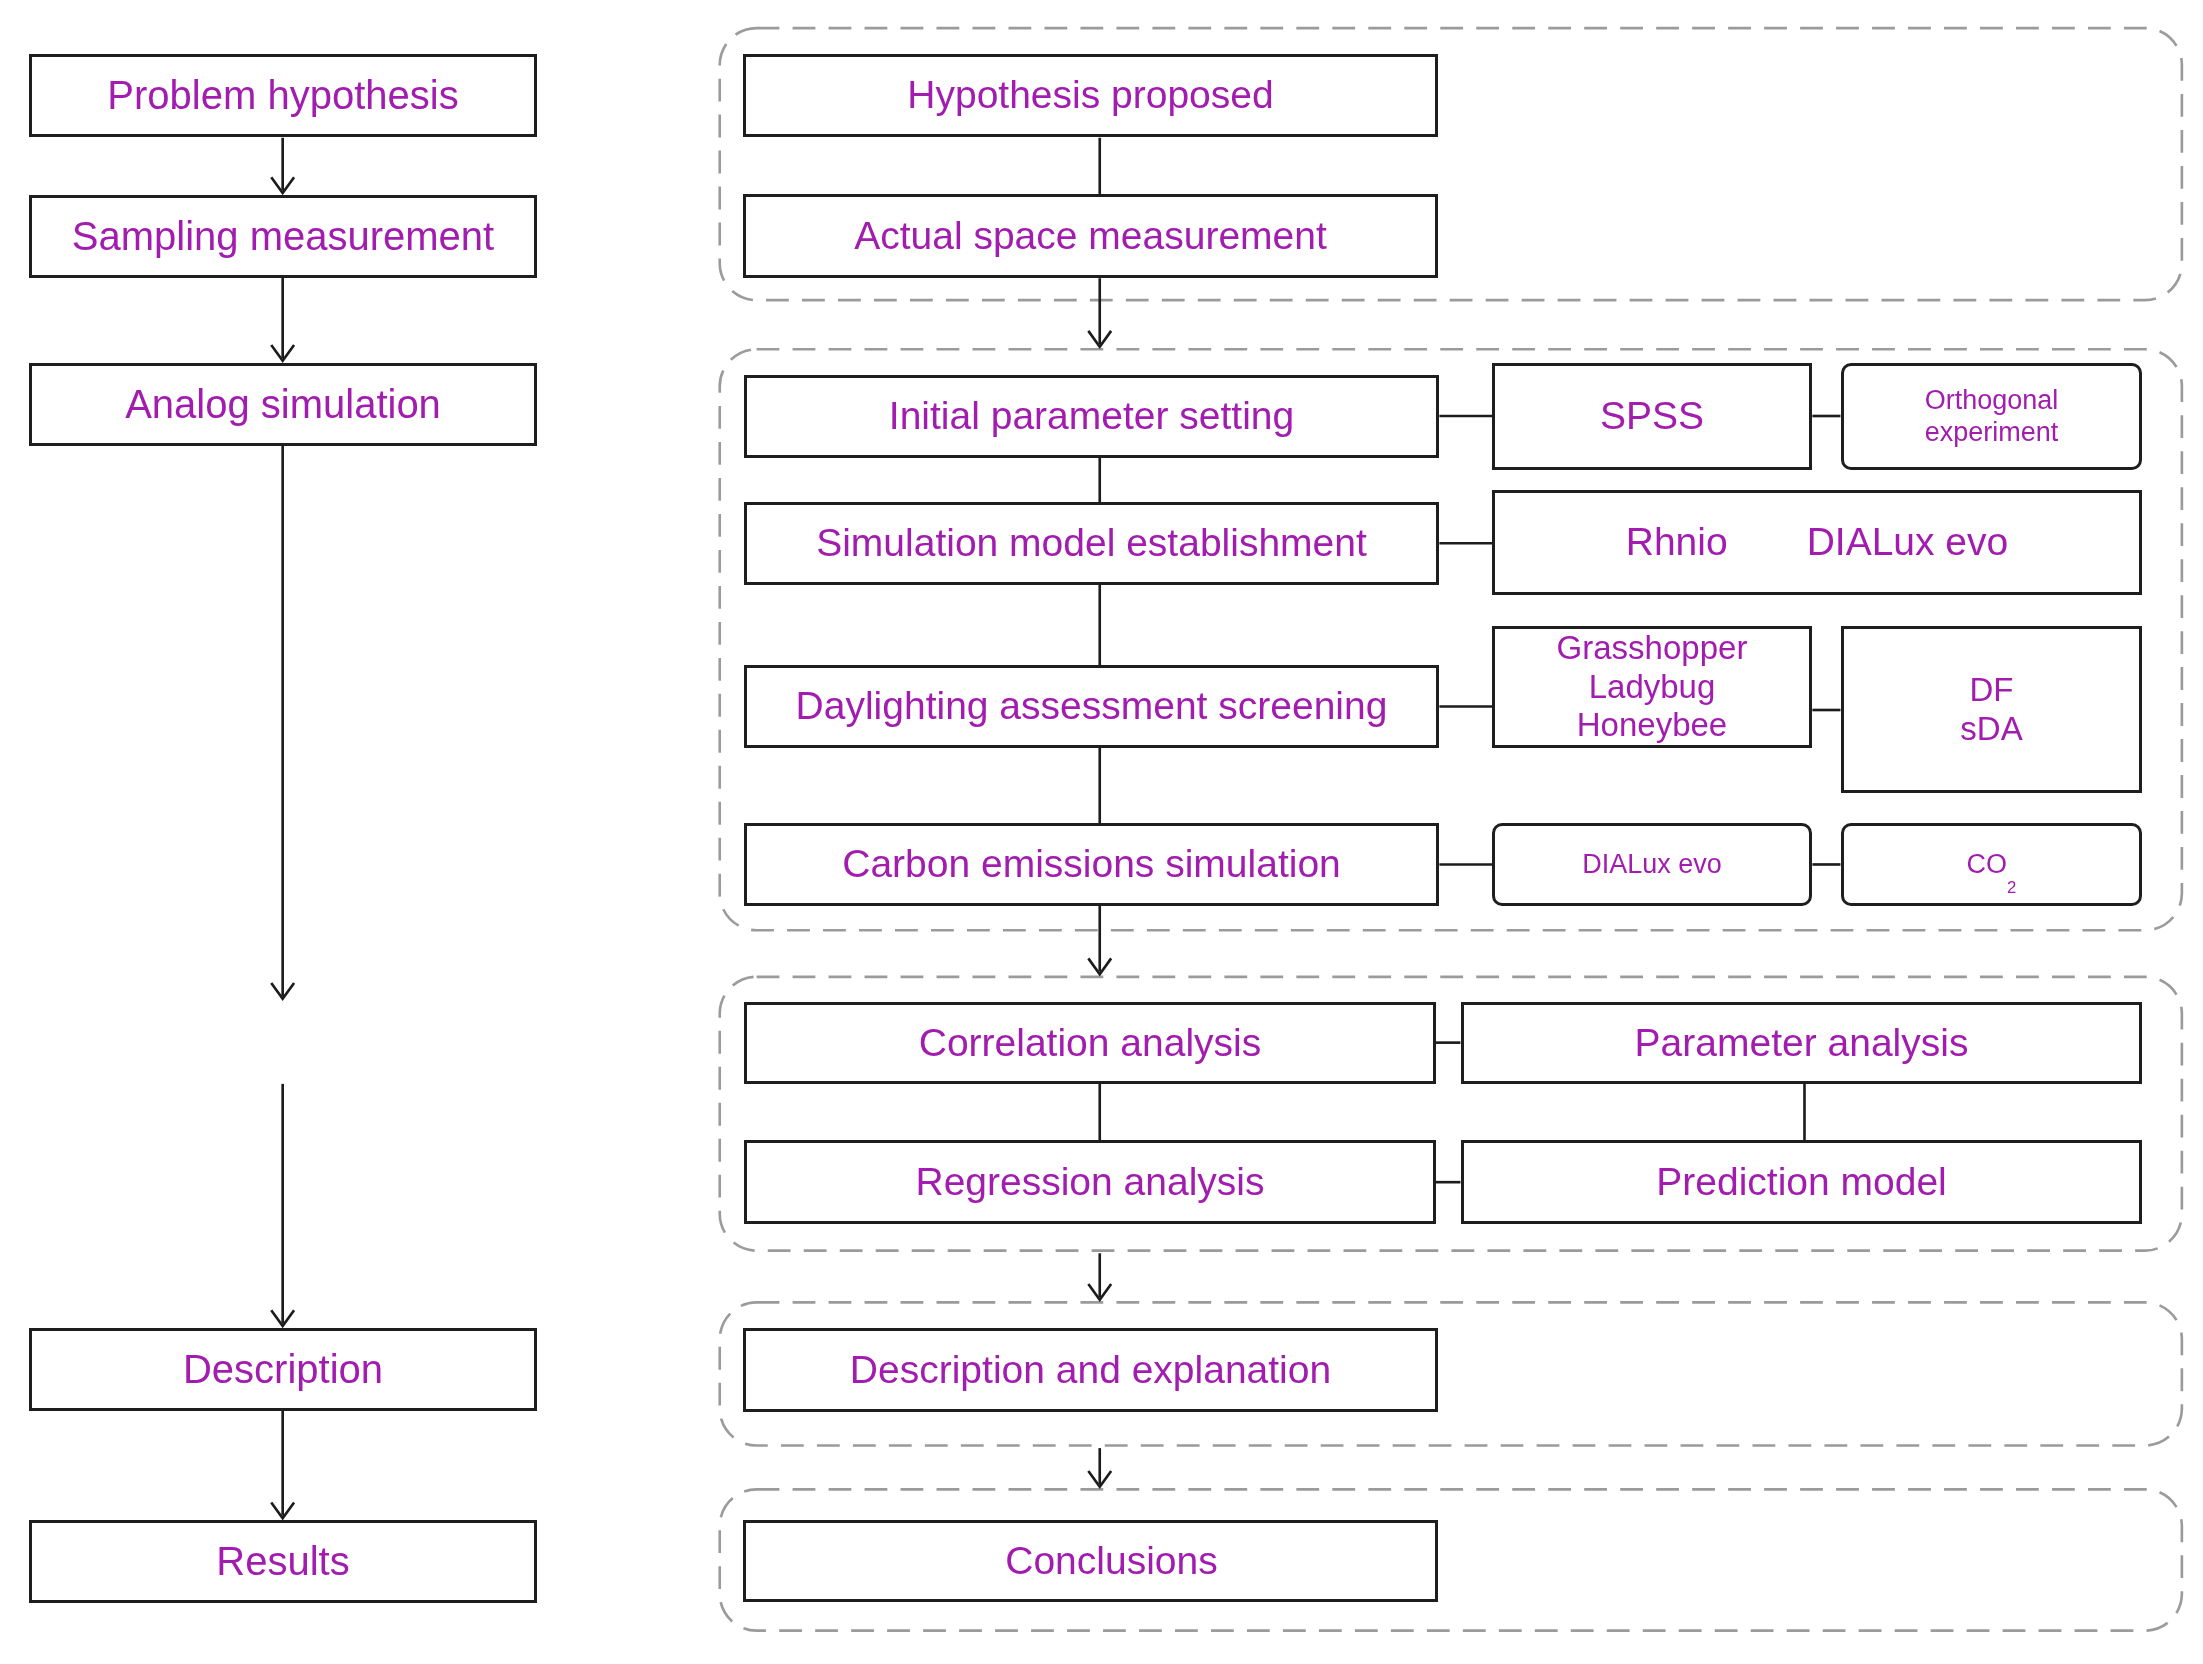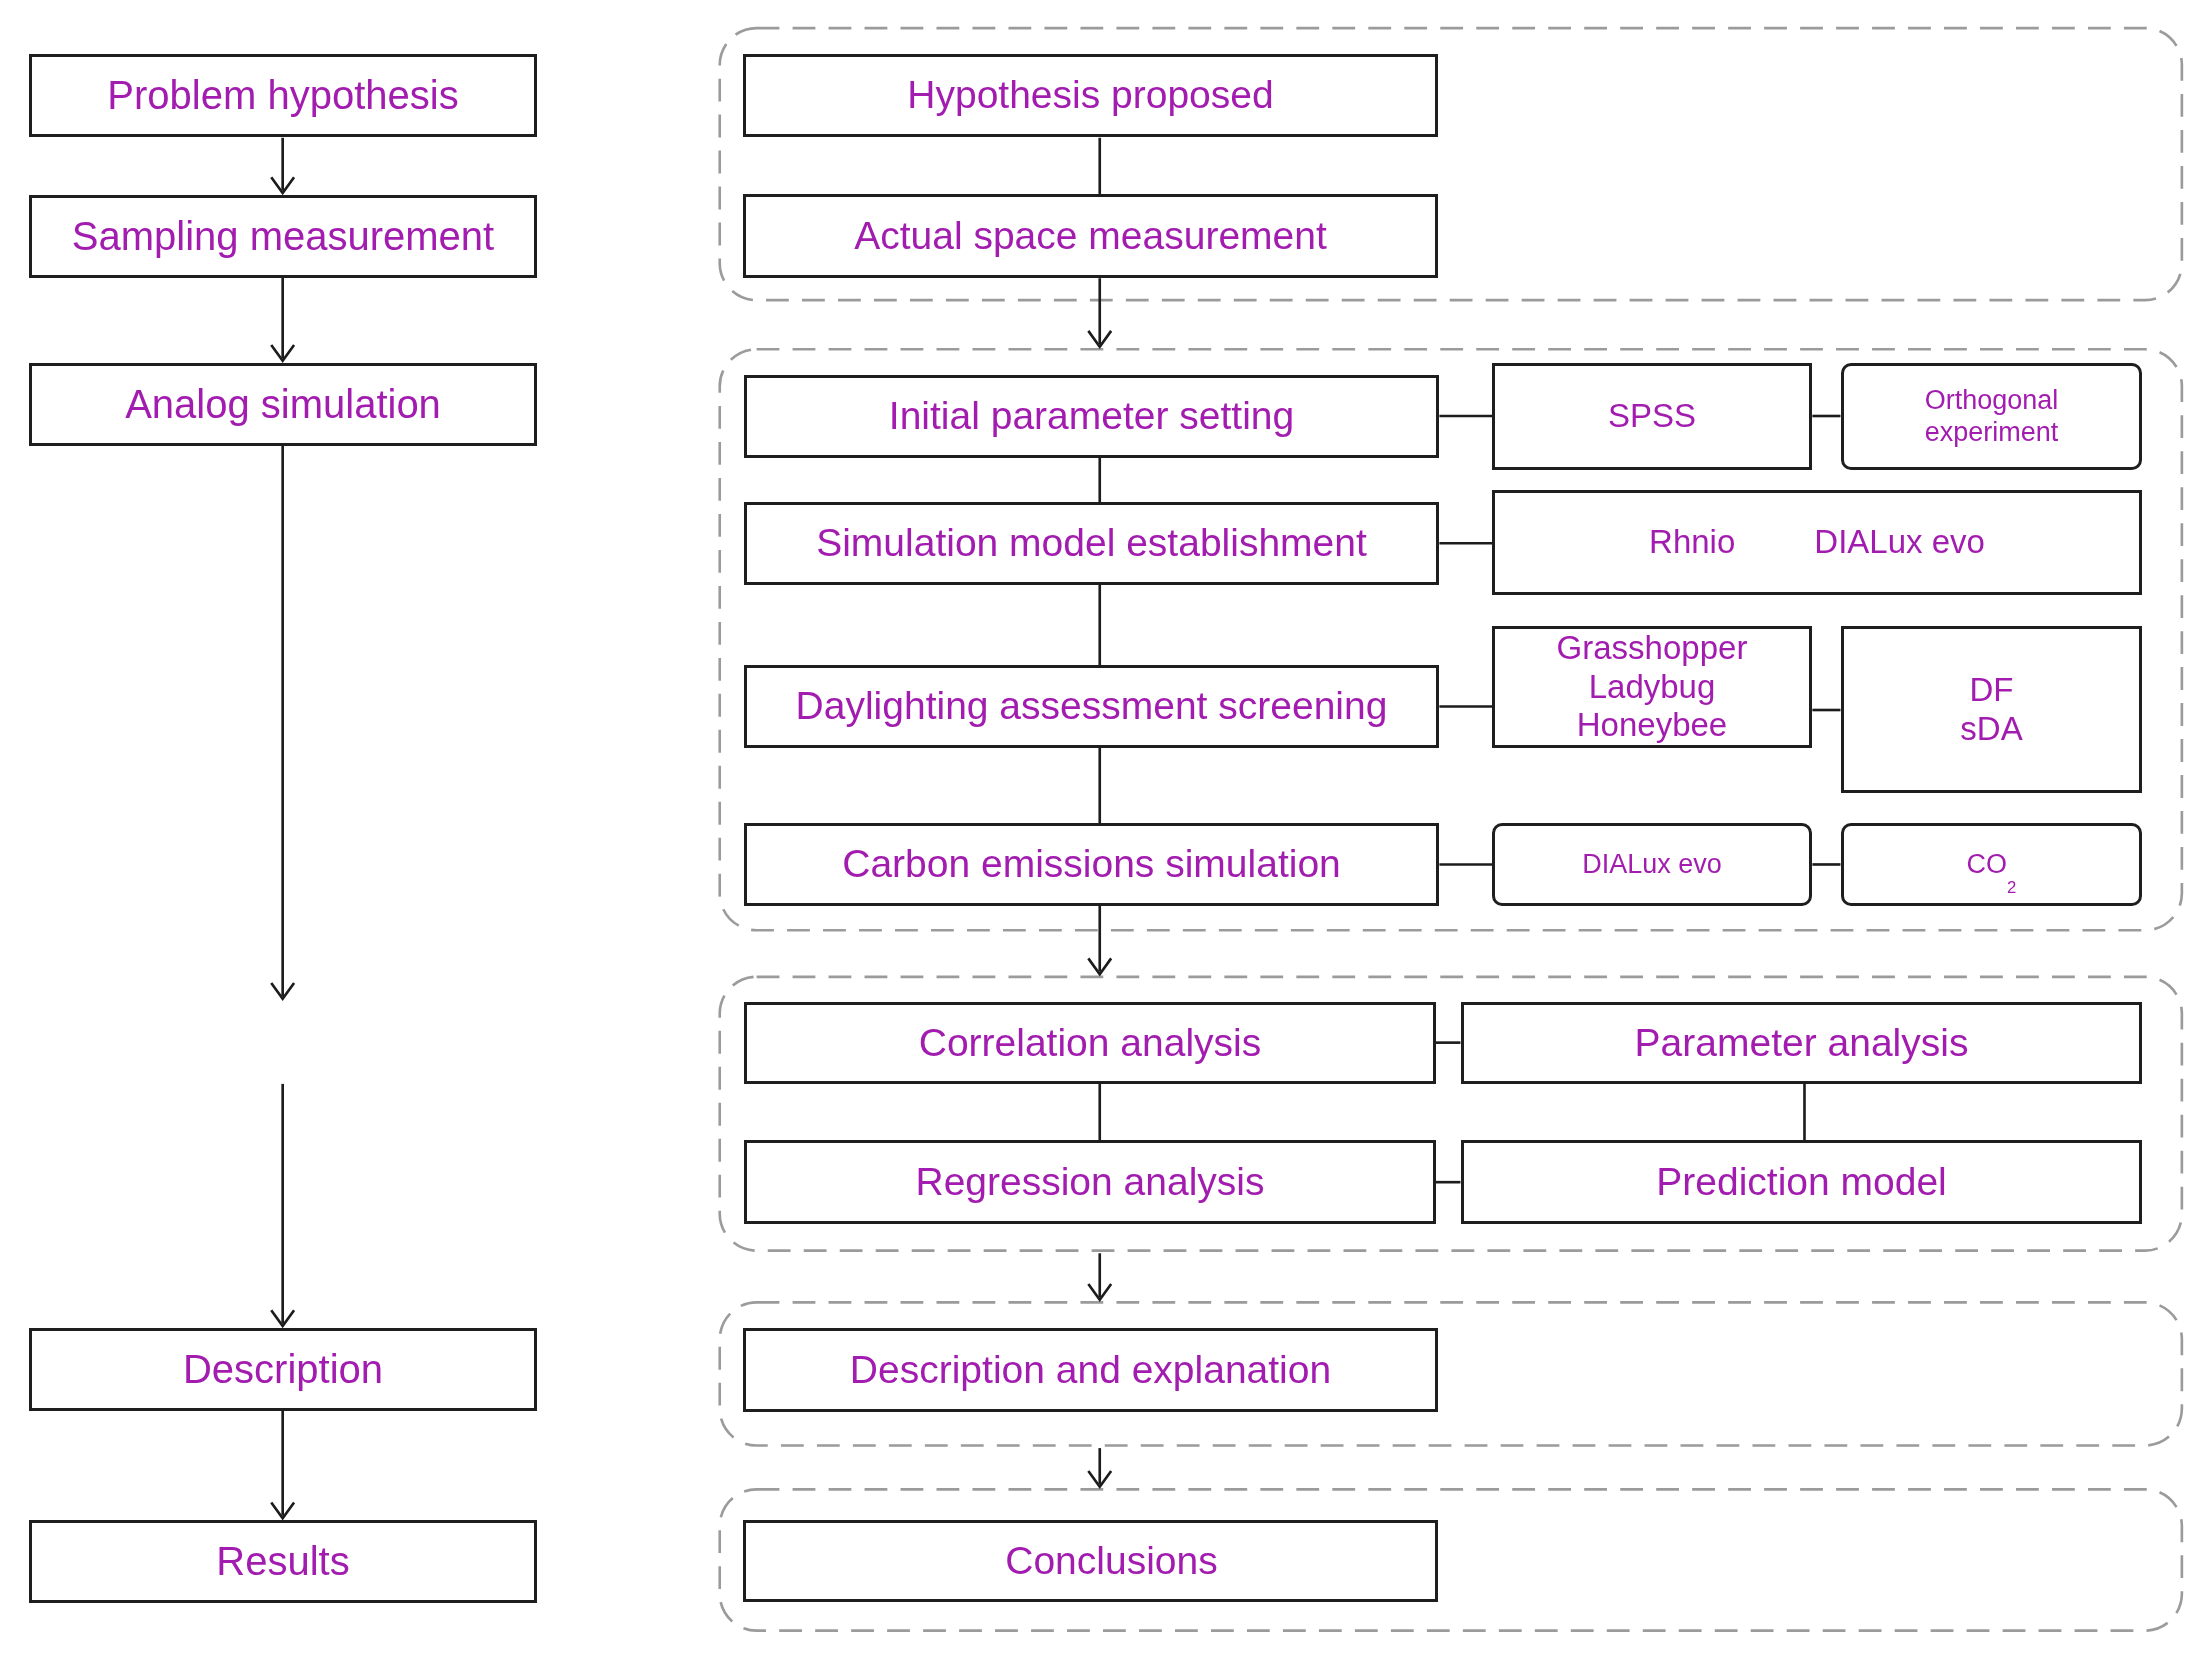--- a/index.html
+++ b/index.html
@@ -29,21 +29,21 @@
     display: flex;
     align-items: center;
     justify-content: center;
     text-align: center;
     color: #a21caf;
     white-space: pre-line;
     line-height: 1.18;
   }
   .fs-left   { font-size: 40px; }
   .fs-main   { font-size: 39px; }
-  .fs-tool   { font-size: 33px; }
+  .fs-tool   { font-size: 39px; }
   .fs-tool-m { font-size: 27px; border-radius: 10px; }
   .fs-plugin { font-size: 33px; }
   .gap-row { gap: 79px; }
   .co2-sub {
     font-size: 0.62em;
     align-self: flex-end;
     transform: translateY(-26%);
   }
 </style>
 </head>

